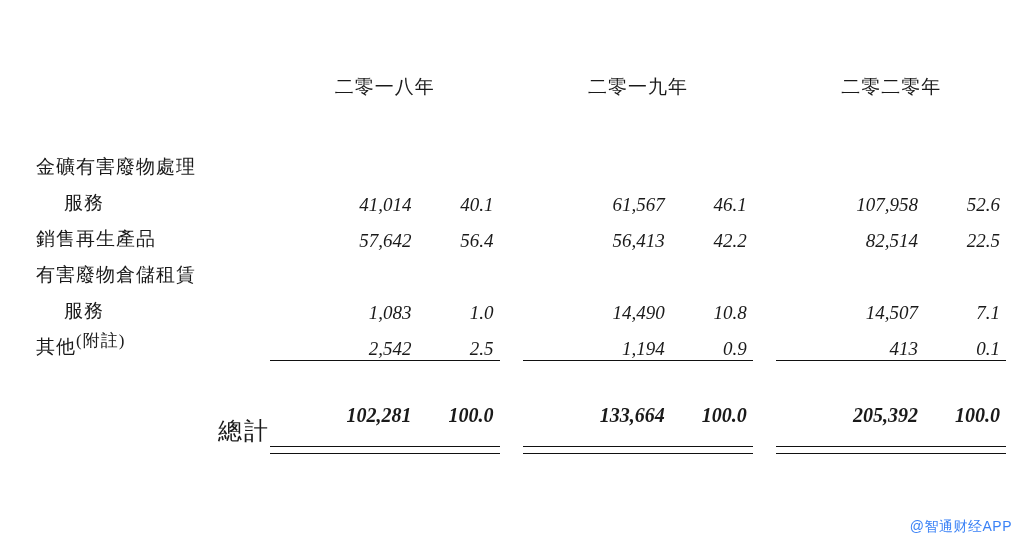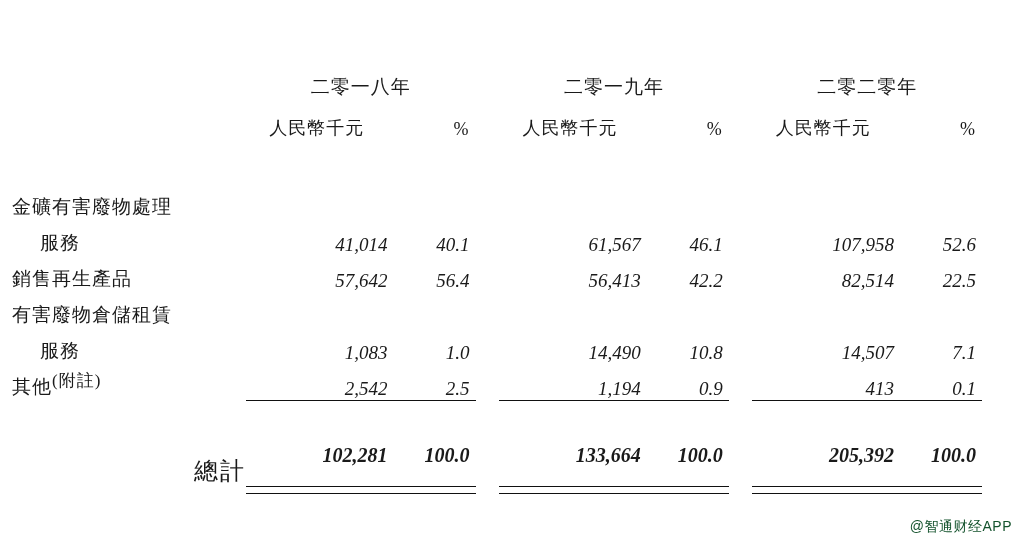--- a/index.html
+++ b/index.html
@@ -25,21 +25,21 @@
     top: 28px;
     left: 0;
     width: 1026px;
     text-align: center;
     font-size: 19px;
     letter-spacing: 1px;
   }
   table.fin {
     position: absolute;
     top: 66px;
-    left: 12px;
+    left: 36px;
     width: 970px;
     border-collapse: collapse;
     font-size: 19px;
   }
   table.fin td, table.fin th {
     padding: 0;
     font-weight: normal;
     vertical-align: bottom;
     white-space: nowrap;
   }
@@ -113,21 +113,21 @@
     height: 6px;
   }
   tr.total-underline .num {
     border-bottom: 1.4px solid #111;
   }
   .watermark {
     position: absolute;
     right: 14px;
     bottom: 8px;
     font-size: 14px;
-    color: #14532d;
+    color: #3b82f6;
     font-family: "Liberation Sans", sans-serif;
     letter-spacing: 0.5px;
   }
 </style>
 </head>
 <body>
 
 <div class="sheet">
 
 
@@ -145,31 +145,20 @@
     </colgroup>
     <thead>
       <tr>
         <td></td>
         <td class="yr" colspan="2">二零一八年</td>
         <td></td>
         <td class="yr" colspan="2">二零一九年</td>
         <td></td>
         <td class="yr" colspan="2">二零二零年</td>
       </tr>
-      <tr>
-        <td></td>
-        <td class="unit">人民幣千元</td>
-        <td class="unit pct">%</td>
-        <td></td>
-        <td class="unit">人民幣千元</td>
-        <td class="unit pct">%</td>
-        <td></td>
-        <td class="unit">人民幣千元</td>
-        <td class="unit pct">%</td>
-      </tr>
     </thead>
     <tbody>
       <tr class="spacer-row">
         <td colspan="9"></td>
       </tr>
 
       <tr>
         <td class="lbl">金礦有害廢物處理</td>
         <td colspan="8"></td>
       </tr>

